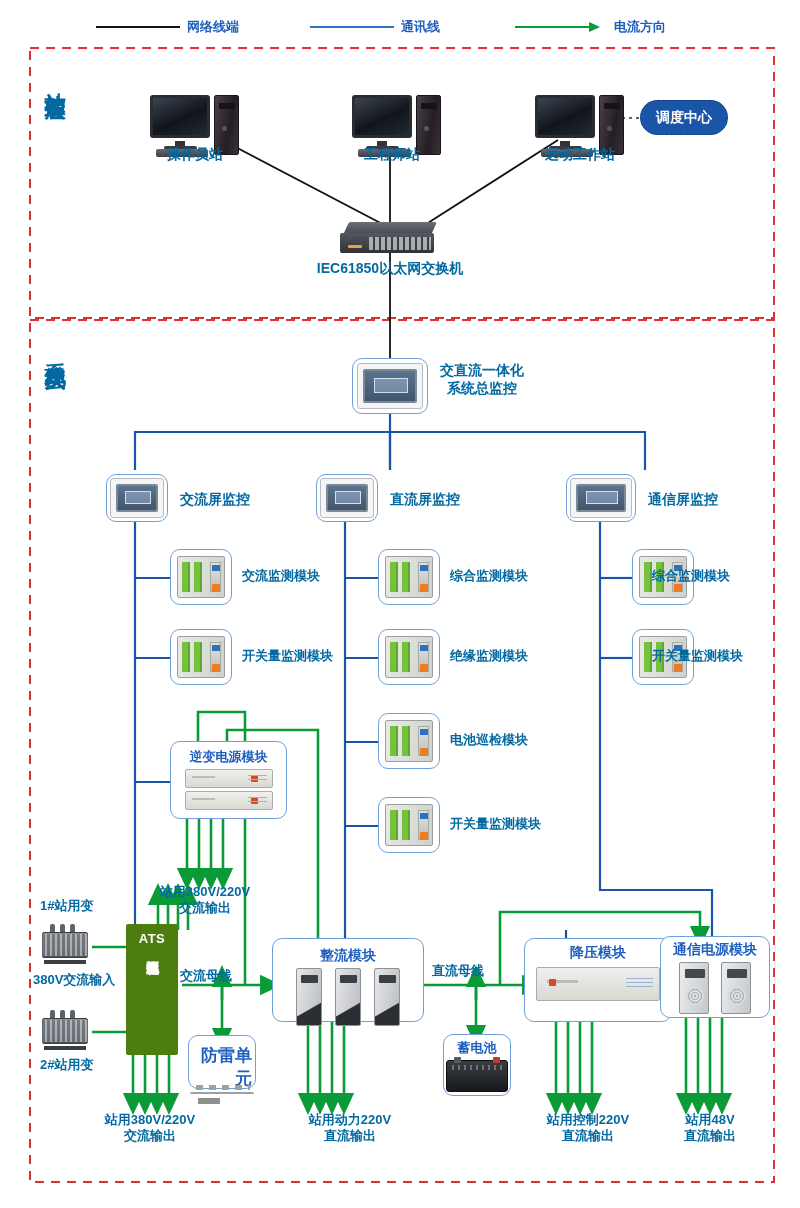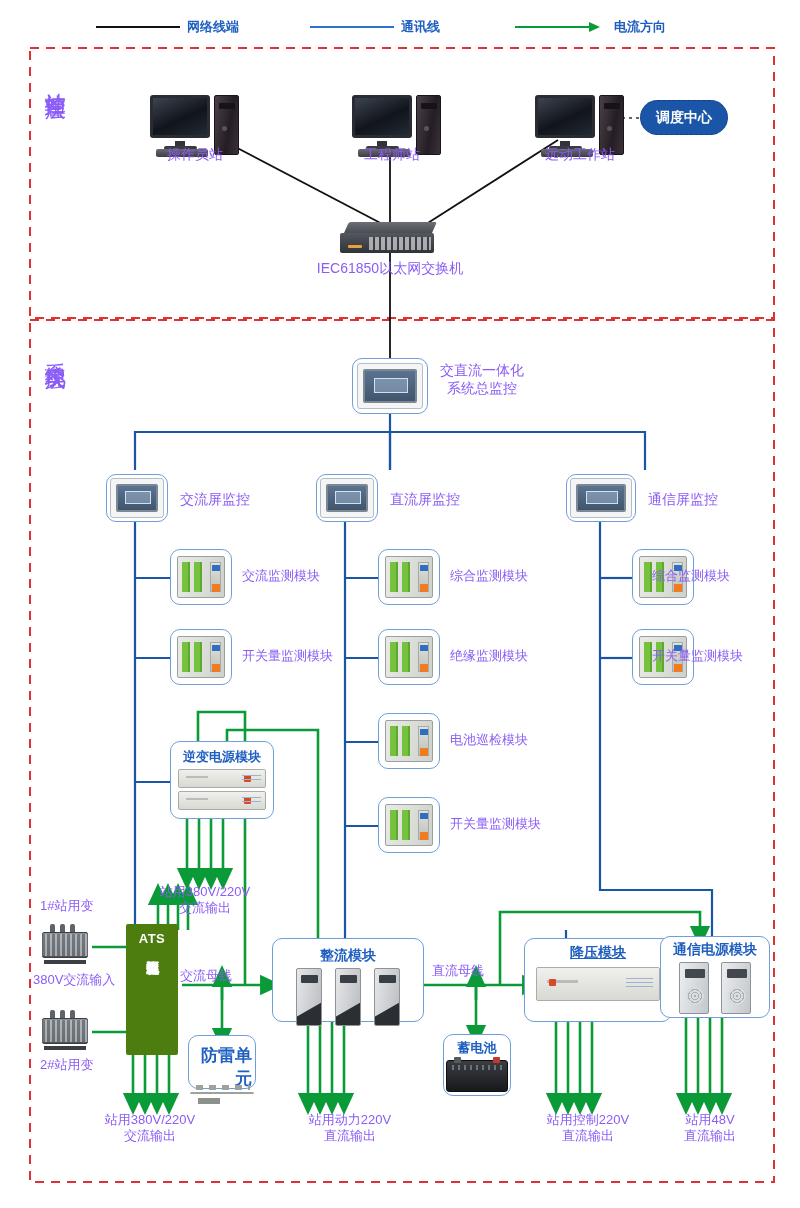--- a/index.html
+++ b/index.html
@@ -3,21 +3,21 @@
 <meta charset="utf-8">
 <style>
   * { box-sizing: border-box; margin:0; padding:0; }
   body {
     width:800px; height:1208px; background:#ffffff;
     font-family:"Liberation Sans","DejaVu Sans",sans-serif;
     position:relative; overflow:hidden;
   }
   #root { position:absolute; inset:0; }
   svg.layer { position:absolute; left:0; top:0; width:800px; height:1208px; pointer-events:none; }
-  .lbl { position:absolute; color:#8b5cf6; font-weight:normal; line-height:1.25; white-space:nowrap; }
+  .lbl { position:absolute; color:#0369a1; font-weight:bold; line-height:1.25; white-space:nowrap; }
   .lbl.ctr { text-align:center; transform:translateX(-50%); }
   .box {
     position:absolute; border:1.6px solid #6f9fd8; border-radius:10px;
     background:#ffffff; display:flex; flex-direction:column;
     align-items:center; justify-content:center;
   }
   .boxtitle { color:#1f5fc0; font-weight:bold; text-align:center; }
   
   .dev { position:relative; }
   .mon-wrap { position:relative; width:92px; height:62px; }
@@ -313,21 +313,21 @@
   <div class="box" style="left:170px; top:629px; width:62px; height:56px; padding:6px;">
     <div class="relaymod">
       <div class="slots"></div>
         <div class="side"></div>
         <div class="blue"></div>
         <div class="orange"></div>
     </div>
   </div>
   <div class="lbl" style="left:242px; top:648px; font-size:13px;">开关量监测模块</div>
 
-  <div class="box" style="left:170px; top:741px; width:104px; height:78px; padding:4px; justify-content:flex-start;">
+  <div class="box" style="left:170px; top:741px; width:117px; height:78px; padding:4px; justify-content:flex-start;">
     <div class="boxtitle" style="font-size:13px; margin:2px 0 3px;">逆变电源模块</div>
     <div style="width:88px;height:19px;margin-bottom:3px;">
       <div class="rack1u">
           <div class="rled"></div>
           <div class="rtxt"></div>
         </div>
     </div>
     <div style="width:88px;height:19px;">
       <div class="rack1u">
           <div class="rled"></div>
@@ -446,21 +446,21 @@
 
   <div class="box" style="left:443px; top:1034px; width:68px; height:62px; padding:3px; justify-content:center;">
     <div class="boxtitle" style="font-size:13px;margin:1px 0 3px;">蓄电池</div>
     <div class="battery">
       <span class="term"></span>
         <span class="term2"></span>
     </div>
   </div>
 
   <div class="box" style="left:524px; top:938px; width:148px; height:84px; padding:3px; justify-content:flex-start;">
-    <div class="boxtitle" style="font-size:14px;margin:2px 0 5px;text-decoration:underline;">降压模块</div>
+    <div class="boxtitle" style="font-size:14px;margin:2px 0 5px;">降压模块</div>
     <div style="width:124px;height:34px;">
       <div class="rack1u">
           <div class="rled" style="left:10%;right:auto;top:34%;"></div>
           <div class="rtxt"></div>
         </div>
     </div>
   </div>
 
   <div class="box" style="left:660px; top:936px; width:110px; height:82px; padding:3px; justify-content:flex-start;">
     <div class="boxtitle" style="font-size:14px;margin:1px 0 3px;">通信电源模块</div>

